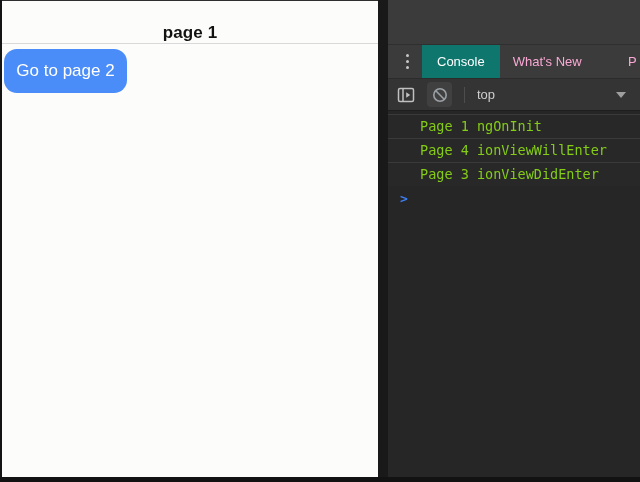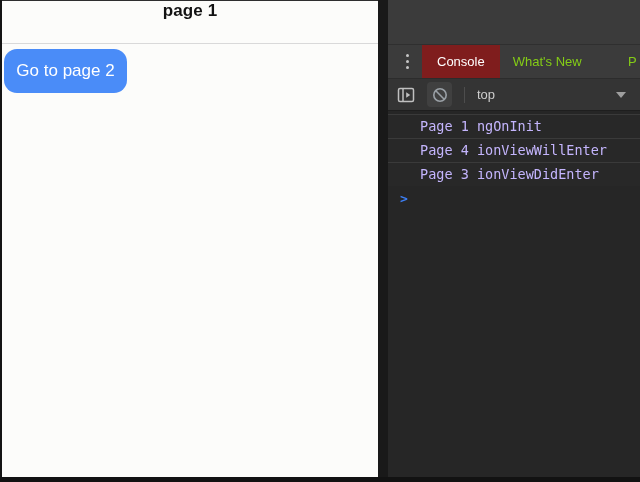--- a/index.html
+++ b/index.html
@@ -14,21 +14,21 @@
   .left-edge { position:absolute; left:0; top:0; width:2px; height:482px; background:#141414; }
   .bottom-edge { position:absolute; left:0; top:477px; width:640px; height:5px; background:#121212; }
 
   
   .app-panel {
     position:absolute; left:2px; top:1px; width:376px; height:476px;
     background:#fcfcfa;
   }
   .app-header {
     height:43px; border-bottom:1px solid #d9d9d9;
-    display:flex; align-items:flex-start; justify-content:center;
+    display:flex; align-items:flex-end; justify-content:center;
   }
   .app-title { font-size:17px; font-weight:600; color:#121212; letter-spacing:0.1px; }
   .primary-button {
     position:absolute; left:2px; top:48px; width:123px; height:44px;
     background:#4a8cf8; border-radius:13px; border:none;
     display:flex; align-items:center; justify-content:center;
     color:#ffffff; font-size:17px; font-family:"Liberation Sans", sans-serif;
     cursor:pointer;
   }
 
@@ -40,23 +40,23 @@
   .dt-chrome-top { height:44px; background:#3b3b3b; }
   .dt-tabbar {
     height:35px; background:#3b3b3b; border-top:1px solid #2f2f2f;
     border-bottom:1px solid #2c2c2c; display:flex; align-items:stretch;
   }
   .kebab { align-self:center; margin-left:15px; margin-right:11px; width:8px;
     display:flex; flex-direction:column; align-items:center; gap:3px; }
   .kebab i { width:3px; height:3px; border-radius:50%; background:#c6c6c6; }
   .tab {
     display:flex; align-items:center; padding:0 13px;
-    font-size:13px; color:#84cc16; cursor:pointer; white-space:nowrap;
+    font-size:13px; color:#f9a8d4; cursor:pointer; white-space:nowrap;
   }
-  .tab.active { background:#7f1d1d; color:#ffffff; padding:0 15px; }
+  .tab.active { background:#0f766e; color:#ffffff; padding:0 15px; }
   .tab.clipped { margin-left:auto; width:12px; padding:0; overflow:hidden; }
 
   .dt-toolbar {
     height:32px; background:#343434; border-bottom:1px solid #1e1e1e;
     display:flex; align-items:center; padding:0 8px;
   }
   .tool-icon { flex:0 0 auto; display:flex; align-items:center; justify-content:center; cursor:pointer; }
   .clear-btn { width:25px; height:25px; margin-left:11px; background:#404040; border-radius:4px; }
   .toolbar-sep { width:1px; height:16px; background:#4d4d4d; margin-left:12px; flex:0 0 auto; }
   .context-label { margin-left:12px; font-size:13px; color:#cdcdcd; cursor:pointer; }
@@ -64,21 +64,21 @@
   .caret-down {
     width:0; height:0; margin-right:6px; cursor:pointer;
     border-left:5px solid transparent; border-right:5px solid transparent;
     border-top:6px solid #9e9e9e;
   }
 
   .dt-console { padding-top:3px; font-family:"DejaVu Sans Mono", monospace; }
   .console-msg {
     height:24px; line-height:23px; padding-left:32px;
     border-top:1px solid #3a3a3a; background:#282828;
-    color:#c4b5fd; font-size:13.5px; white-space:nowrap; overflow:hidden;
+    color:#84cc16; font-size:13.5px; white-space:nowrap; overflow:hidden;
   }
   .console-msg:last-of-type { border-bottom:1px solid #3a3a3a; }
   .console-prompt {
     height:24px; display:flex; align-items:center; padding-left:12px;
     color:#3d7ff5; font-size:13px; font-weight:bold; cursor:text;
   }
 </style>
 </head>
 <body>
 

